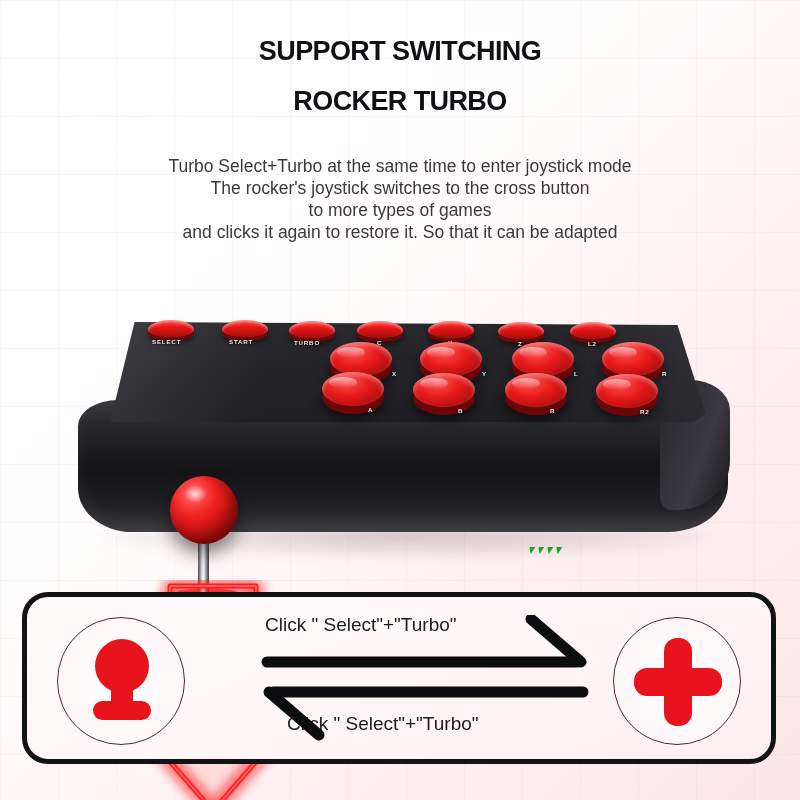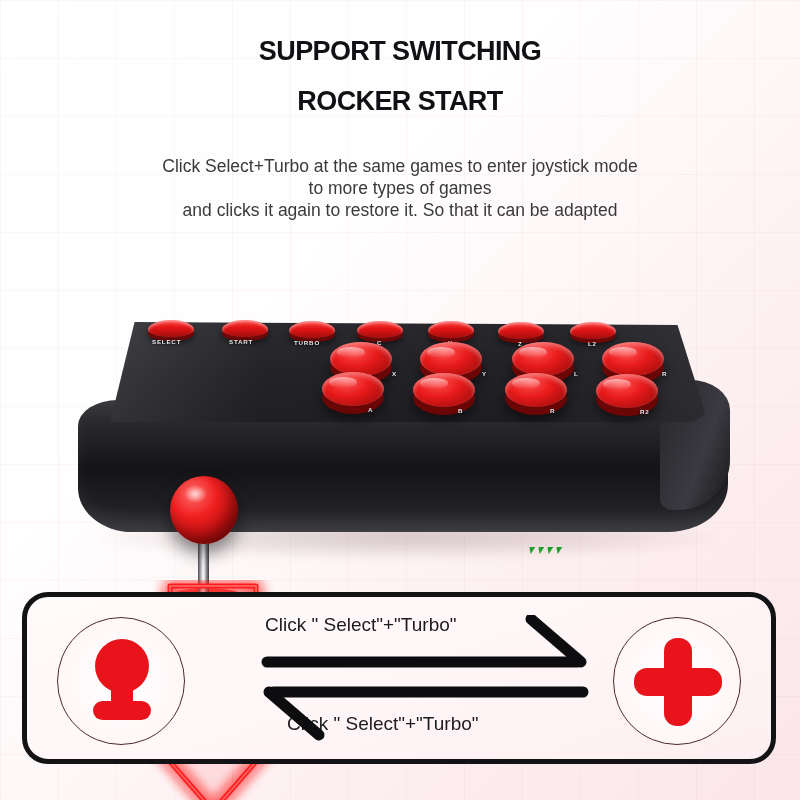--- a/index.html
+++ b/index.html
@@ -173,25 +173,26 @@
   #cap2 { top:32px; left:28px; }
 </style>
 </head>
 <body>
 
 <div id="page">
   <div id="grid"></div>
 
   <div id="headline">
     <span class="l1">SUPPORT SWITCHING</span>
-    <span class="l2">ROCKER START</span>
+    <span class="l2">ROCKER TURBO</span>
   </div>
 
   <div id="subtitle">
-    <span>Click Select+Turbo at the same games to enter joystick mode</span>
+    <span>Turbo Select+Turbo at the same time to enter joystick mode</span>
+    <span>The rocker's joystick switches to the cross button</span>
     <span>to more types of games</span>
     <span>and clicks it again to restore it. So that it can be adapted</span>
   </div>
 
   <div id="device-stage">
     <div id="device-shadow"></div>
     <div id="body-front"></div>
     <div id="body-right-face"></div>
     <div id="body-top"></div>
 

